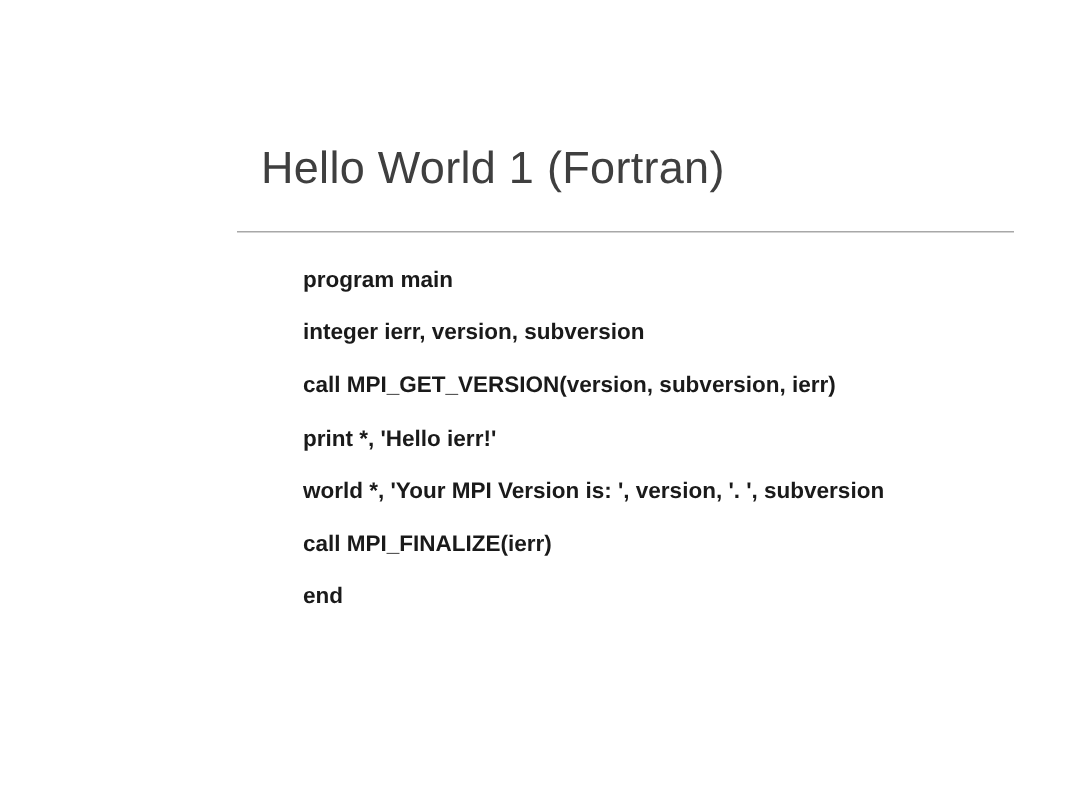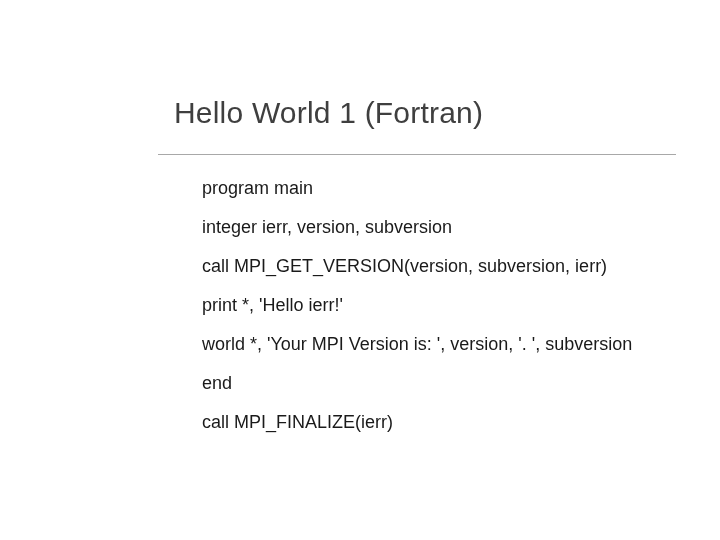--- a/index.html
+++ b/index.html
@@ -22,37 +22,38 @@
     }
     .title {
       font-size: 30px;
       font-weight: 400;
       color: #3f3f3f;
       letter-spacing: 0.2px;
     }
     .code-block {
       padding-left: 28px;
       font-family: Verdana, "Trebuchet MS", Arial, sans-serif;
-      font-size: 18px;
+      font-size: 15px;
       color: #1a1a1a;
       line-height: 1.28;
+      font-weight: bold;
     }
     .code-line {
       display: block;
       white-space: pre-wrap;
     }
   </style>
 </head>
 <body>
 
 <div class="title-wrap">
   <h1 class="title">Hello World 1 (Fortran)</h1>
 </div>
 
 <div class="code-block">
   <span class="code-line">program main</span>
   <span class="code-line">integer ierr, version, subversion</span>
   <span class="code-line">call MPI_GET_VERSION(version, subversion, ierr)</span>
   <span class="code-line">print *, 'Hello ierr!'</span>
   <span class="code-line">world *, 'Your MPI Version is: ', version, '. ', subversion</span>
+  <span class="code-line">call MPI_FINALIZE(ierr)</span>
   <span class="code-line">end</span>
-  <span class="code-line">call MPI_FINALIZE(ierr)</span>
 </div>
 
 </body></html>

